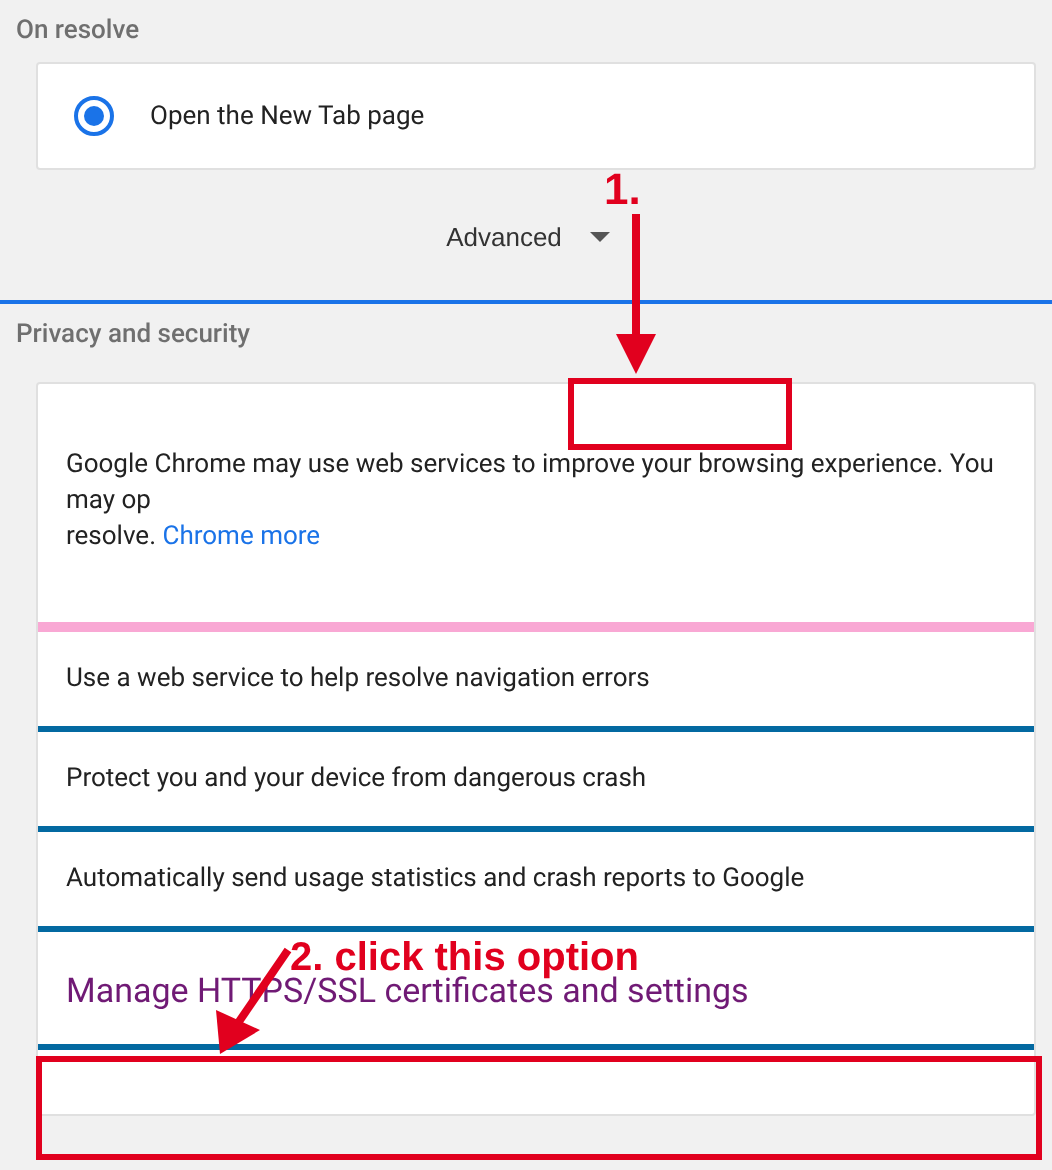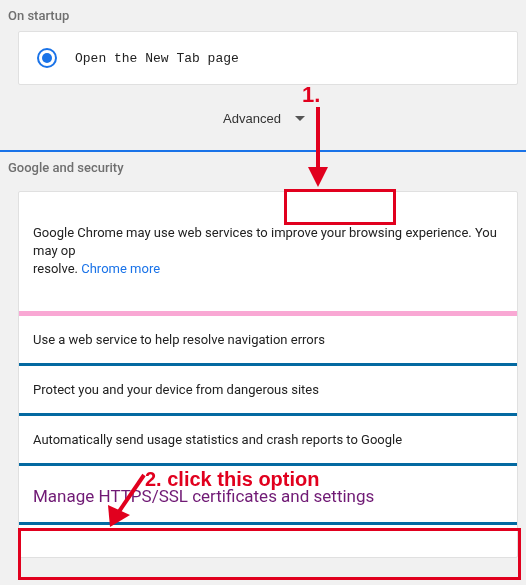--- a/index.html
+++ b/index.html
@@ -44,21 +44,21 @@
     flex-shrink: 0;
   }
   .radio.selected { border-color: #1a73e8; }
   .radio.selected::after {
     content: "";
     width: 10px;
     height: 10px;
     background: #1a73e8;
     border-radius: 50%;
   }
-  .radio-label { color: #222; font-size: 13px; font-family: Liberation Mono, monospace; }
+  .radio-label { color: #222; font-size: 13px; }
   .advanced-bar {
     text-align: center;
     position: relative;
     padding: 18px 0 16px 0;
   }
   .advanced-btn {
     display: inline-flex;
     align-items: center;
     gap: 14px;
     padding: 8px 14px 8px 16px;
@@ -123,49 +123,49 @@
   }
   .anno-arrow {
     position: absolute;
     z-index: 20;
     pointer-events: none;
   }
 </style>
 </head>
 <body>
 
-<div class="section-header">On startup</div>
+<div class="section-header">On resolve</div>
 <div class="card">
   <div class="radio-row">
     <span class="radio selected"></span>
     <span class="radio-label">Open the New Tab page</span>
   </div>
 </div>
 
 <div class="advanced-bar">
   <button class="advanced-btn">
     <span>Advanced</span>
     <span class="chevron-down"></span>
   </button>
 </div>
 
 <div class="divider-blue"></div>
 
-<div class="section-header">Google and security</div>
+<div class="section-header">Privacy and security</div>
 
 <div class="privacy-card">
   <div class="privacy-intro">
     <span>Google Chrome may use web services to improve your browsing experience. You may op</span><br>
     <span>resolve. </span><a href="#">Chrome more</a>
   </div>
   <div class="privacy-row">
     <span>Use a web service to help resolve navigation errors</span>
   </div>
   <div class="privacy-row">
-    <span>Protect you and your device from dangerous sites</span>
+    <span>Protect you and your device from dangerous crash</span>
   </div>
   <div class="privacy-row">
     <span>Automatically send usage statistics and crash reports to Google</span>
   </div>
   <div class="privacy-row">
     <div class="sub">Manage HTTPS/SSL certificates and settings</div>
   </div>
   <div class="privacy-row">
     
     

